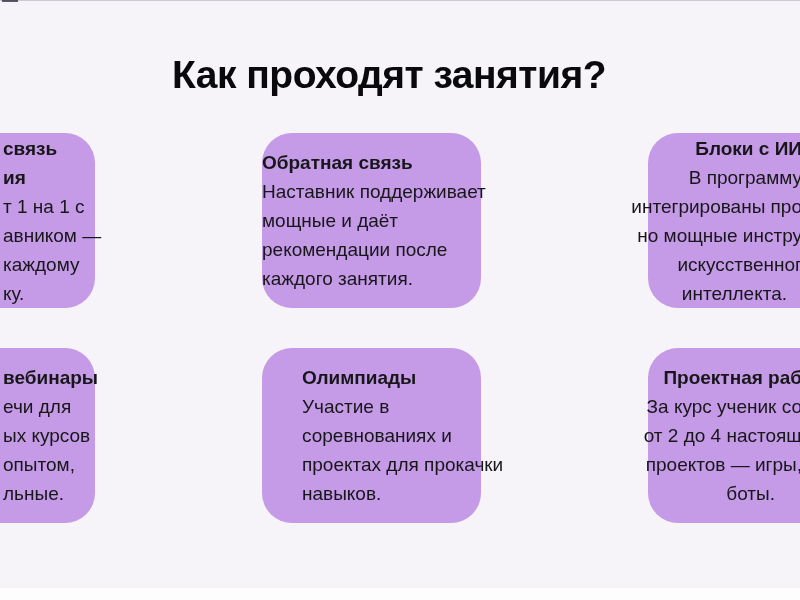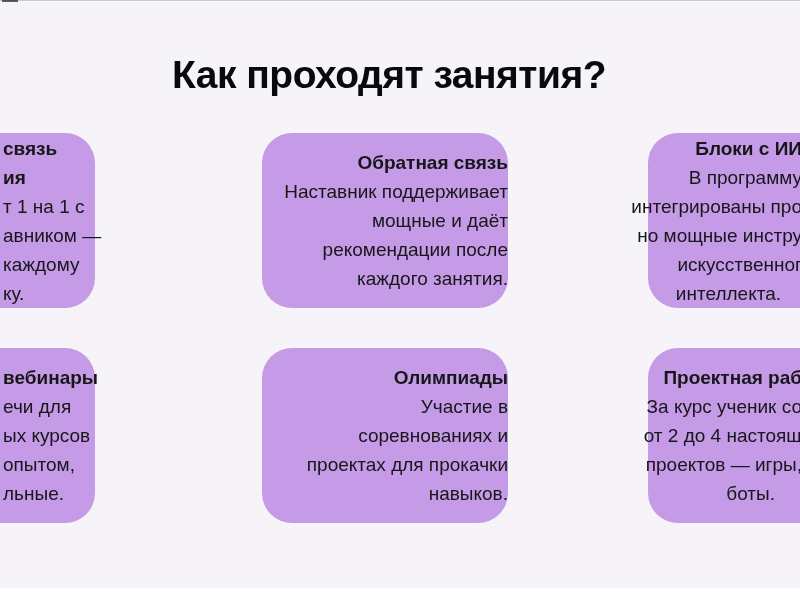--- a/index.html
+++ b/index.html
@@ -38,39 +38,39 @@
     position:absolute;
     height:175px;
     background:var(--card);
     border-radius:30px;
     box-sizing:border-box;
     display:flex;flex-direction:column;justify-content:center;
     font-size:19px;line-height:29px;
     color:var(--text);
   }
   .row-top{top:133px;}
-  .row-bottom{top:348px;}
+  .row-bottom{top:348px;padding-left:40px;}
   .col-left{
     left:-120px;width:215px;
     padding-left:123px;
     align-items:flex-start;text-align:left;
   }
   .col-mid{
-    left:262px;width:246px;
-    align-items:flex-end;text-align:center;
+    left:262px;width:219px;
+    align-items:flex-start;text-align:center;
   }
   .col-right{
     left:648px;width:188px;
     padding-right:34px;
     align-items:flex-end;text-align:right;
   }
   .line{white-space:nowrap;}
   .line.bold{font-weight:bold;}
   
-  [data-name="card-ai-blocks"] .line:last-child{margin-right:21px;}
+  [data-name="card-ai-blocks"] .line:last-child{margin-right:15px;}
   [data-name="card-project-work"] .line:last-child{margin-right:27px;}
   .section-divider{
     position:absolute;left:0;top:588px;width:800px;height:12px;
     background:var(--divider);
   }
 </style>
 </head>
 <body>
 
 <div class="stage" data-name="lessons-section">

